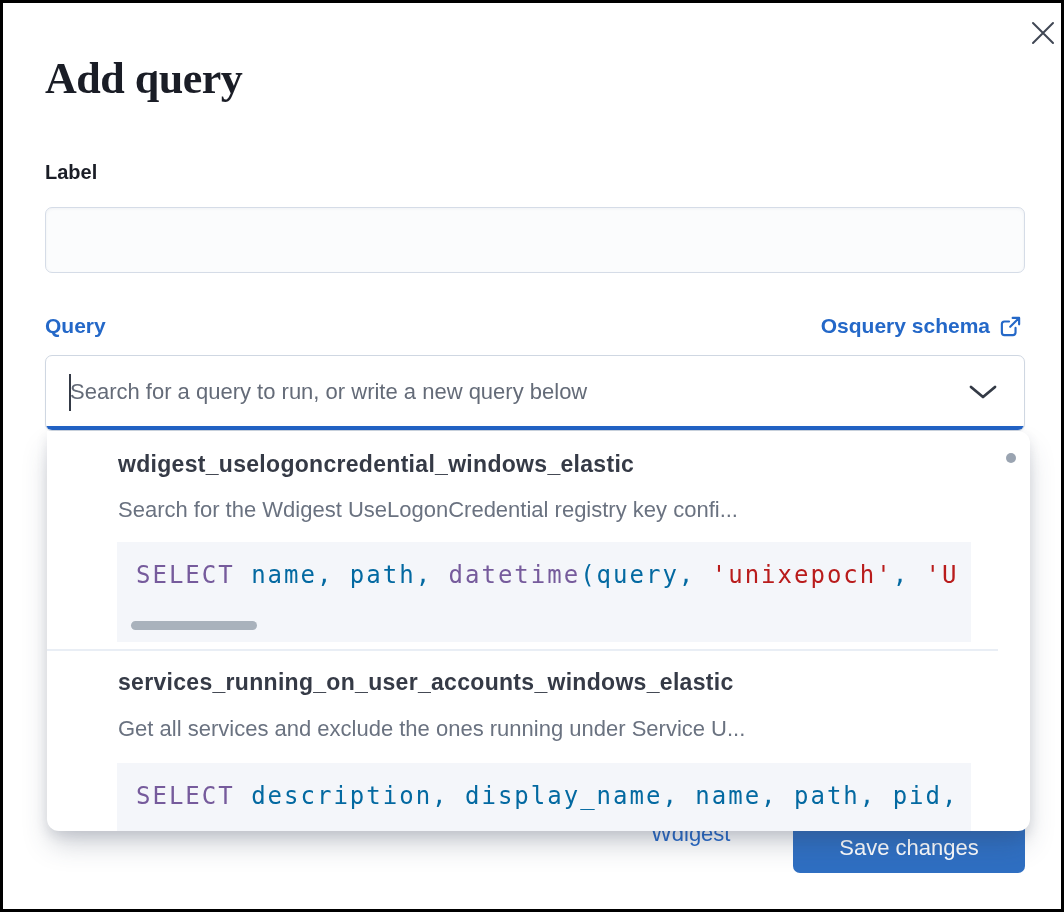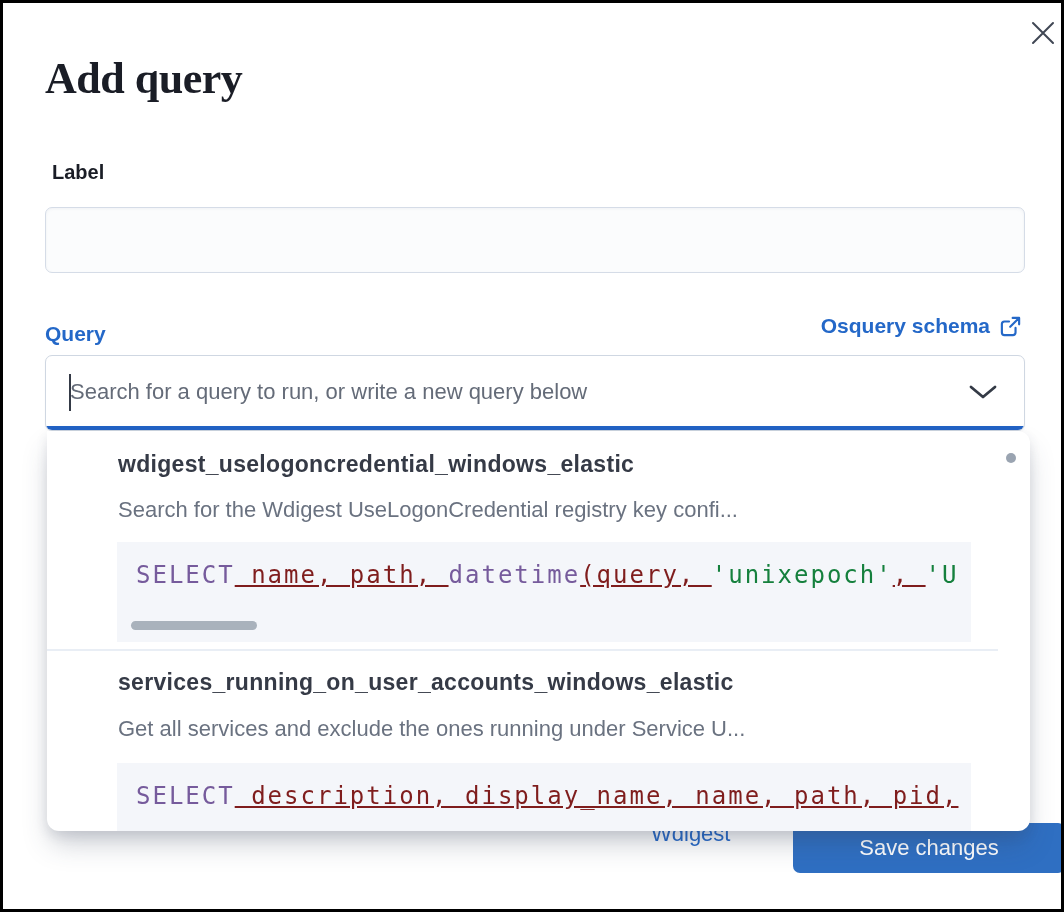--- a/index.html
+++ b/index.html
@@ -12,21 +12,21 @@
   .abs { position:absolute; }
 
   
   .close-btn { left:1022px; top:12px; width:36px; height:36px; cursor:pointer;
     display:flex; align-items:center; justify-content:center; }
 
   
   .modal-title { left:42px; top:50px; font-size:44px; font-weight:700; color:#1a1d26; letter-spacing:-0.5px;font-family:Liberation Serif, serif; }
 
   
-  .field-label { left:42px; top:158px; font-size:20px; font-weight:700; color:#1a1d26;margin-left:7px; }
+  .field-label { left:42px; top:158px; font-size:20px; font-weight:700; color:#1a1d26; }
   .label-input { left:42px; top:204px; width:980px; height:66px;
     background:#fbfcfd; border:1px solid #d5dce7; border-radius:7px;
     box-shadow:inset 0 1px 3px rgba(98,113,140,0.08);
     font-size:22px; color:#343a46; padding:0 22px; outline:none; }
 
   
   .query-label { left:42px; top:311px; font-size:21px; font-weight:700; }
   .schema-link { top:311px; right:39px; display:flex; align-items:center; gap:9px;
     font-size:21px; font-weight:700; cursor:pointer; }
 
@@ -51,49 +51,49 @@
   .scroll-dot { position:absolute; right:14px; top:22px; width:10px; height:10px;
     border-radius:50%; background:#9aa4b1; cursor:pointer; }
 
   .opt-title { position:absolute; left:71px; font-size:23px; font-weight:700; color:#353a46; letter-spacing:0.3px; white-space:nowrap; }
   .opt-desc  { position:absolute; left:71px; font-size:22px; color:#6a7280; white-space:nowrap; }
   .code-block { position:absolute; left:70px; width:854px; background:#f4f6fa; overflow:hidden; }
   .code-line { position:absolute; left:19px; top:19px;
     font-family:"DejaVu Sans Mono", monospace; font-size:24px; letter-spacing:2px;
     white-space:pre; }
   .tok-keyword { color:#765b9c; }
-  .tok-string  { color:#15803d; }
-  .tok-plain   { color:#7f1d1d;text-decoration:underline; }
+  .tok-string  { color:#b91c1c; }
+  .tok-plain   { color:#0369a1; }
   .hscroll-thumb { position:absolute; left:84px; top:190px; width:126px; height:9px;
     border-radius:5px; background:#a9b2bc; cursor:pointer; }
   .opt-divider { position:absolute; left:0; top:218px; width:951px; height:2px; background:#e9eef5; }
 
   
   .cancel-btn { left:648px; top:818px; font-size:22px; font-weight:500; cursor:pointer; z-index:1; }
-  .save-btn { left:790px; top:820px; width:272px; height:50px; border:none; border-radius:7px;
+  .save-btn { left:790px; top:820px; width:232px; height:50px; border:none; border-radius:7px;
     color:#ffffff; font-size:22px; font-weight:500; font-family:"Liberation Sans", sans-serif;
     cursor:pointer; z-index:1; }
 </style>
 </head>
 <body>
 
 <div class="frame">
 
   <div class="abs close-btn">
     <svg width="26" height="26" viewBox="0 0 26 26">
       <path d="M3 3 L23 23 M23 3 L3 23" stroke="#404754" stroke-width="2" fill="none" stroke-linecap="round"></path>
     </svg>
   </div>
 
   <h1 class="abs modal-title">Add query</h1>
 
   <div class="abs field-label">Label</div>
   <input class="abs label-input" type="text" value="" style="">
 
-  <div class="abs query-label blue-text" style="color: rgb(36, 104, 200); margin-top: 8px;">Query</div>
+  <div class="abs query-label blue-text" style="color: rgb(36, 104, 200);">Query</div>
   <div class="abs schema-link blue-text" style="color: rgb(36, 104, 200);">
     <span>Osquery schema</span>
     <svg width="23" height="23" viewBox="0 0 16 16">
       <path d="M7 4.5 H3.8 A1.8 1.8 0 0 0 2 6.3 V12.2 A1.8 1.8 0 0 0 3.8 14 H9.7 A1.8 1.8 0 0 0 11.5 12.2 V9" fill="none" stroke-width="1.5" stroke-linecap="round" stroke="#2468c8"></path>
       <path d="M9.5 2 H14 V6.5 M13.6 2.4 L7.8 8.2" fill="none" stroke-width="1.5" stroke-linecap="round" stroke-linejoin="round" stroke="#2468c8"></path>
     </svg>
   </div>
 
   <div class="abs combobox">
     <input class="combo-input" type="text" placeholder="Search for a query to run, or write a new query below" style="">

